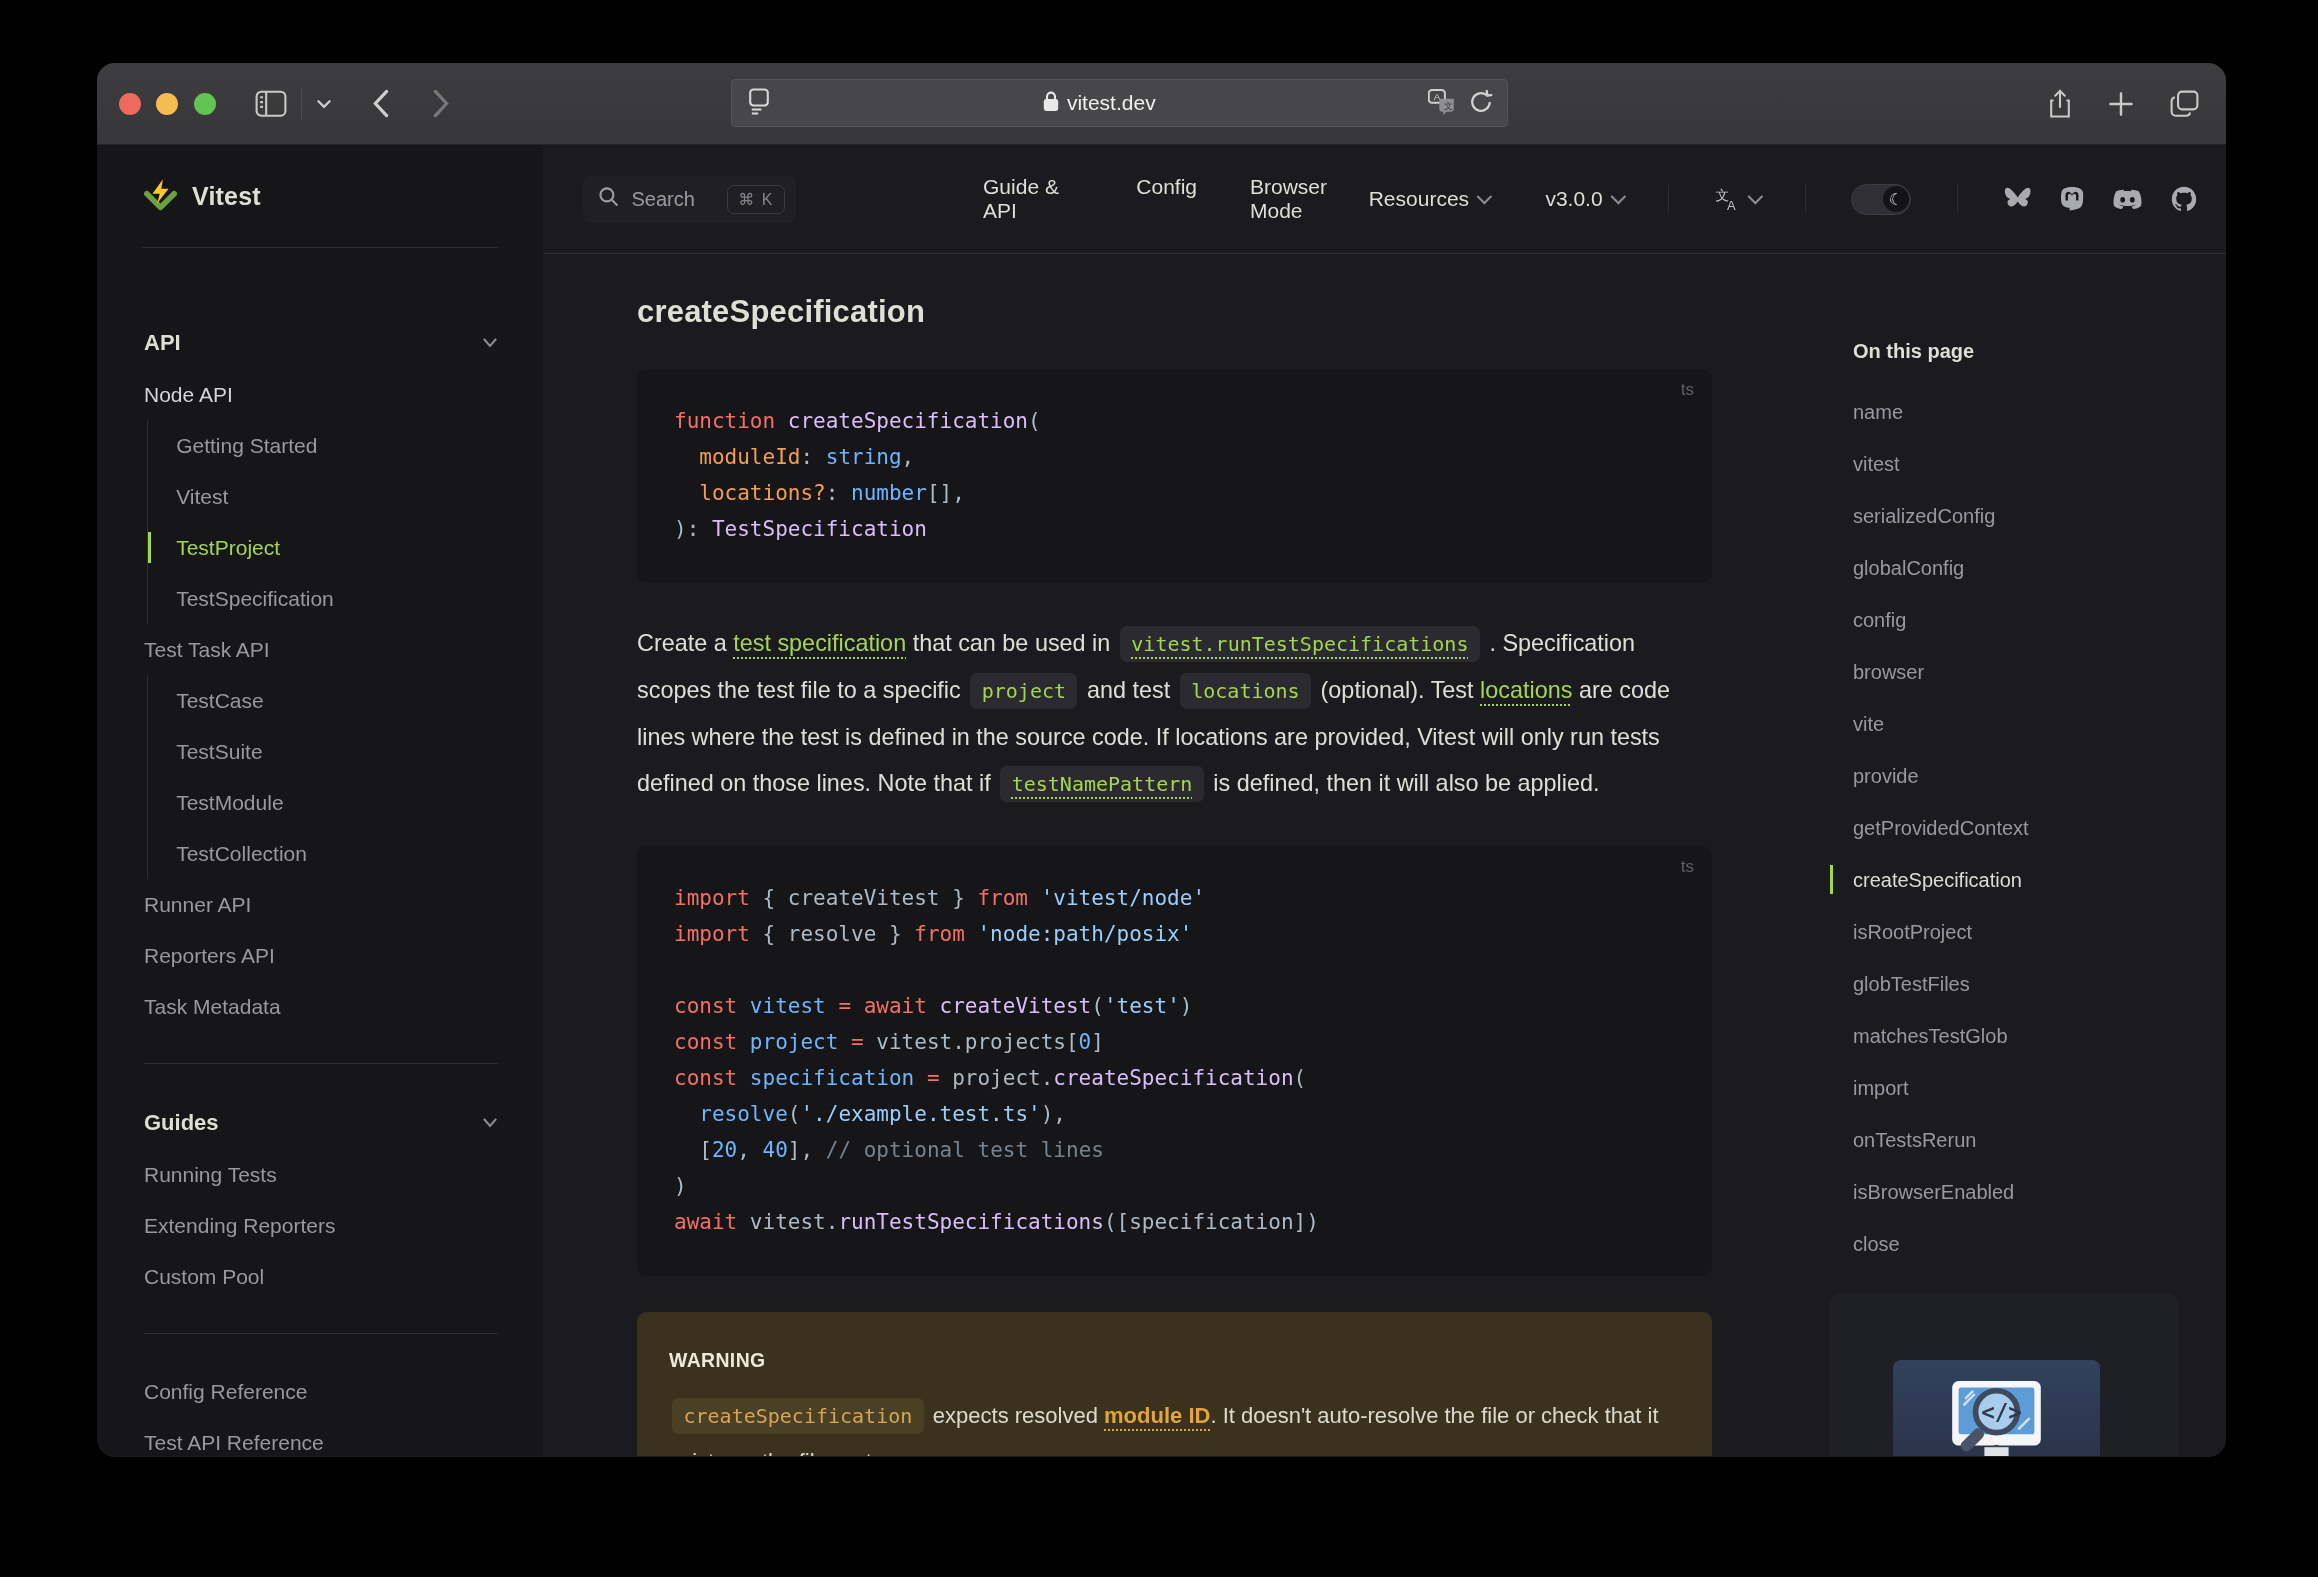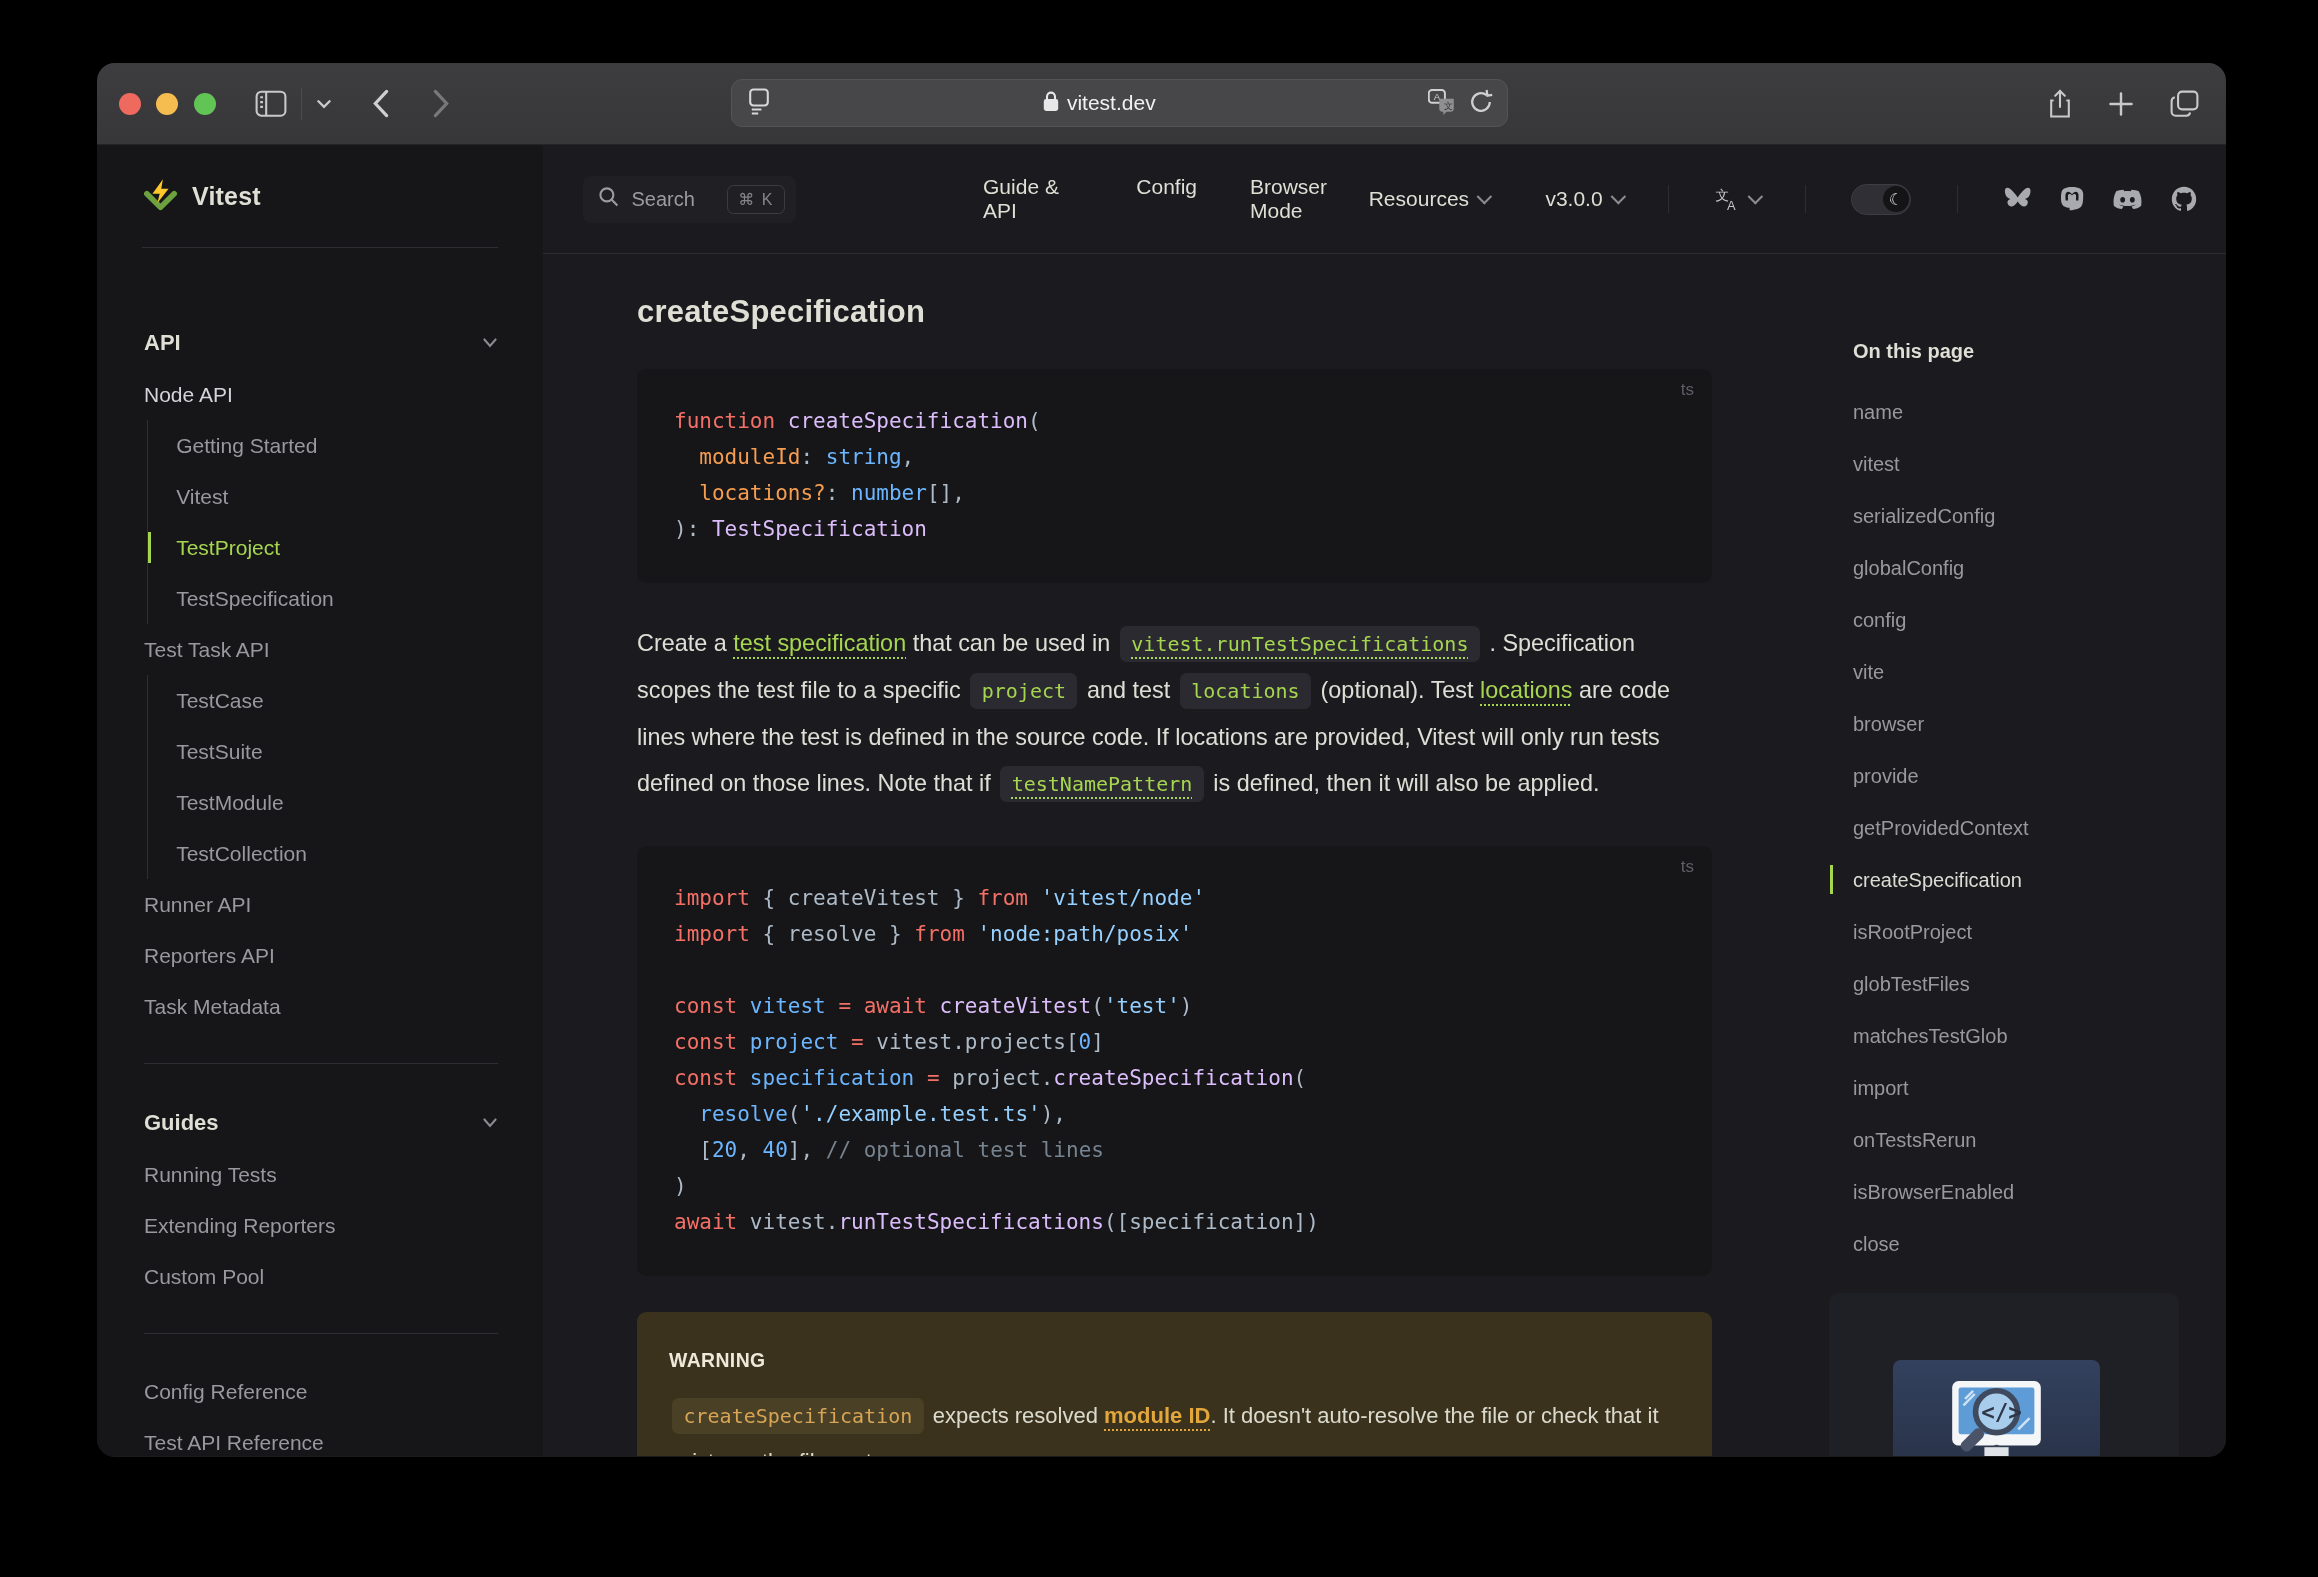--- a/index.html
+++ b/index.html
@@ -14,21 +14,21 @@
   .titlebar { position:relative; height:82px; background:linear-gradient(#3d3d3f,#373739);
     border-bottom:0.8px solid #242426; display:flex; align-items:center; }
   .traffic { display:flex; gap:15.3px; margin-left:22px; }
   .traffic span { width:22px; height:22px; border-radius:50%; display:block; }
   .tl-red{background:#ee6a5f;} .tl-yellow{background:#f5bd4f;} .tl-green{background:#61c455;}
   .tb-icons { display:flex; align-items:center; margin-left:39px; gap:8px; color:#c9c9c9; }
   .tb-sep { width:0.8px; height:32px; background:#4c4c4e; margin:0 6.5px; }
   .icon-btn { display:flex; align-items:center; justify-content:center; }
   .fwd { opacity:.42; }
   .urlbar { position:absolute; left:634px; top:16px; width:777px; height:48px;
-    background:#47474a; border:0.8px solid #545457; border-radius:11px;
+    background:#47474a; border:0.8px solid #545457; border-radius:4px;
     display:flex; align-items:center; padding:0 14.5px; }
   .url-center { flex:1; display:flex; align-items:center; justify-content:center; gap:8px;
     color:#f1f1f1; font-size:21px; }
   .tb-right { position:absolute; right:27.4px; top:0; height:82px; display:flex; align-items:center; gap:36px; color:#c9c9c9; }
 
   
   .app { display:flex; height:1311px; }
   .sidebar { width:446px; background:#161618; flex:none; }
   .logo-row { height:102px; display:flex; align-items:center; padding-left:45px; gap:13px; }
   .logo-row .brand { font-size:25px; font-weight:bold; color:#dfdfd6; letter-spacing:0.2px; }
@@ -343,22 +343,22 @@
         </article>
 
         <aside class="toc">
           <div class="toc-title">On this page</div>
           <div class="toc-list">
               <div class="toc-item">name</div>
               <div class="toc-item">vitest</div>
               <div class="toc-item">serializedConfig</div>
               <div class="toc-item">globalConfig</div>
               <div class="toc-item">config</div>
+              <div class="toc-item">browser</div>
               <div class="toc-item">vite</div>
-              <div class="toc-item">browser</div>
               <div class="toc-item">provide</div>
               <div class="toc-item">getProvidedContext</div>
               <div class="toc-item active">createSpecification</div>
               <div class="toc-item">isRootProject</div>
               <div class="toc-item">globTestFiles</div>
               <div class="toc-item">matchesTestGlob</div>
               <div class="toc-item">import</div>
               <div class="toc-item">onTestsRerun</div>
               <div class="toc-item">isBrowserEnabled</div>
               <div class="toc-item">close</div>

